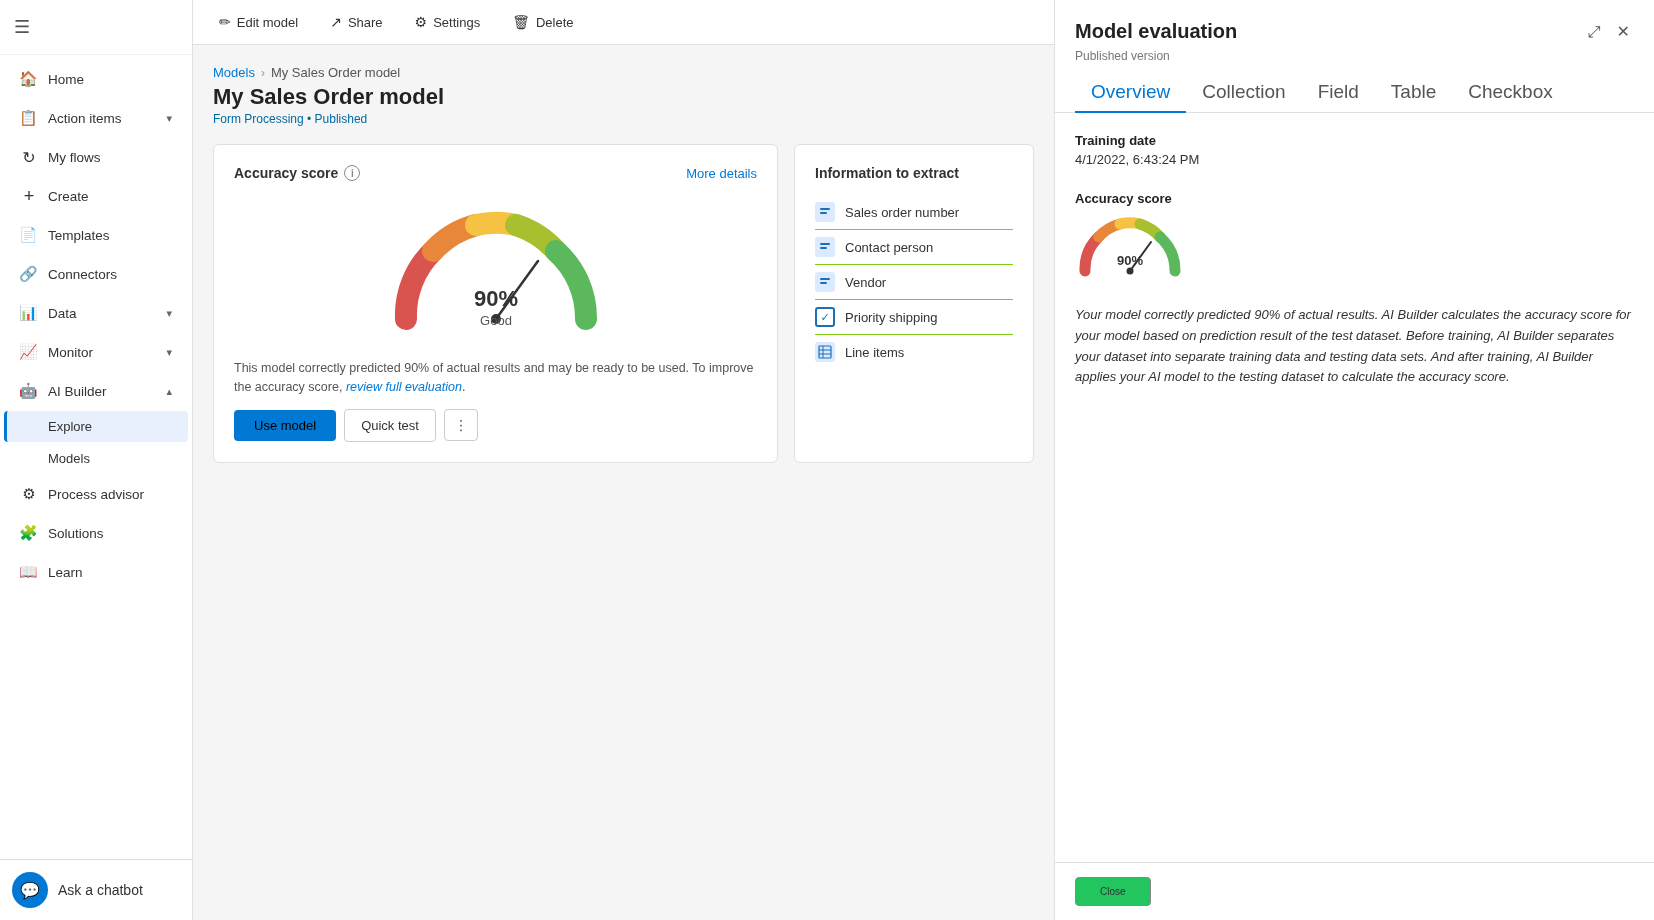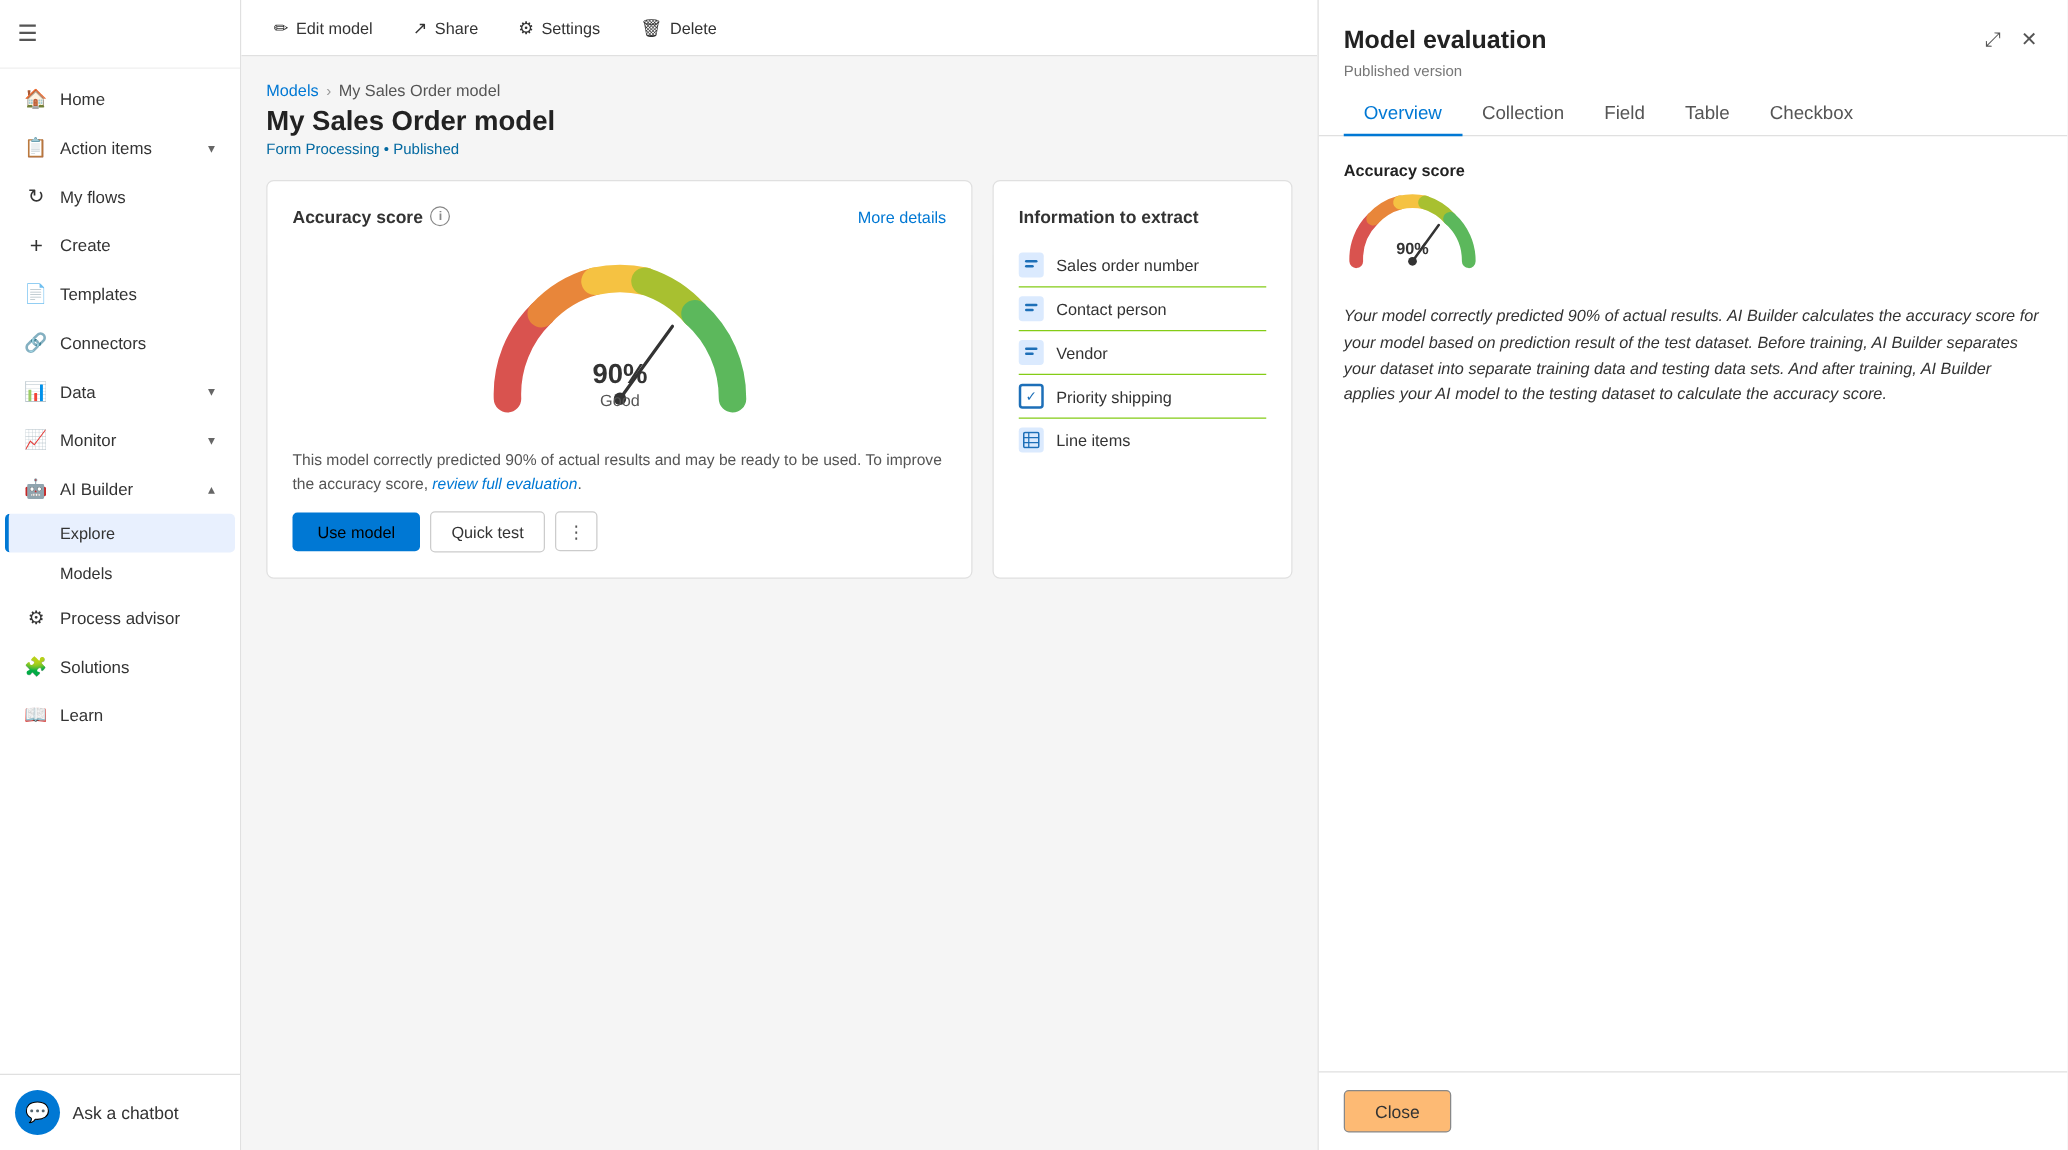--- a/index.html
+++ b/index.html
@@ -321,21 +321,21 @@
       padding: 4px;
       border-radius: 4px;
     }
     .panel-tabs {
       display: flex;
       gap: 0;
       margin-top: 10px;
     }
     .panel-tab {
       padding: 8px 16px;
-      font-size: 15px;
+      font-size: 19px;
       color: #555;
       cursor: pointer;
       border-bottom: 2px solid transparent;
       margin-bottom: -1px;
     }
     .panel-tab.active {
       color: #0078d4;
       border-bottom: 2px solid #0078d4;
       font-weight: 500;
     }
@@ -374,26 +374,26 @@
       font-style: italic;
     }
 
     .panel-footer {
       padding: 14px 20px;
       border-top: 1px solid #e0e0e0;
       display: flex;
       justify-content: flex-start;
     }
     .btn-close {
-      background: #fdba74;
+      background: #22c55e;
       color: #333;
       border: 1px solid #888;
       border-radius: 4px;
       padding: 8px 24px;
-      font-size: 14px;
+      font-size: 10px;
       cursor: pointer;
     }
   </style>
 </head>
 <body>
 
 <div class="sidebar">
   <div class="sidebar-top">
     <div class="hamburger">☰</div>
   </div>
@@ -607,20 +607,24 @@
     <div class="panel-tabs">
       <div class="panel-tab active">Overview</div>
       <div class="panel-tab">Collection</div>
       <div class="panel-tab">Field</div>
       <div class="panel-tab">Table</div>
       <div class="panel-tab">Checkbox</div>
     </div>
   </div>
 
   <div class="panel-body">
+    <div class="panel-section">
+      <div class="panel-section-title">Training date</div>
+      <div class="panel-section-value">4/1/2022, 6:43:24 PM</div>
+    </div>
 
     <div class="panel-section">
       <div class="panel-section-title">Accuracy score</div>
 
       <div class="panel-gauge-container">
         <svg class="panel-gauge-svg" viewBox="0 0 110 65">
 
           <path d="M 10 55 A 45 45 0 0 1 23.5 21" fill="none" stroke="#d9534f" stroke-width="11" stroke-linecap="round"></path>
 
           <path d="M 23.5 21 A 45 45 0 0 1 45 8" fill="none" stroke="#e8863a" stroke-width="11" stroke-linecap="round"></path>

